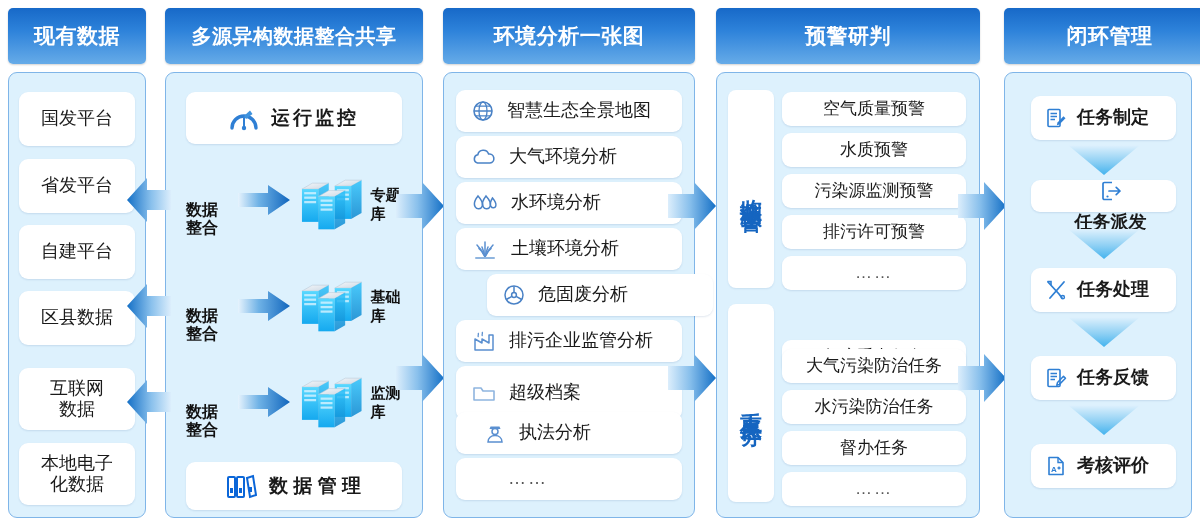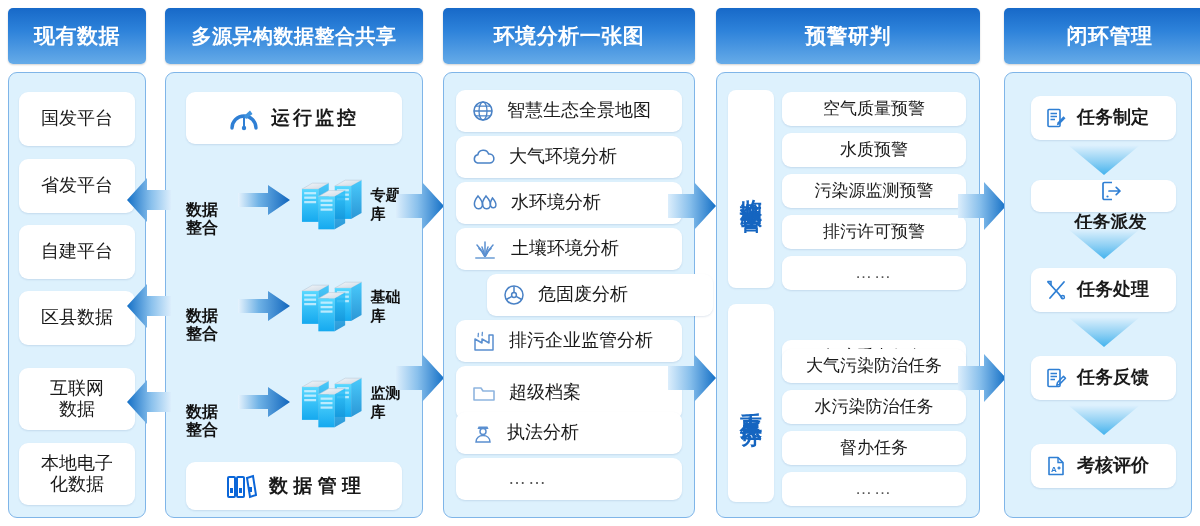--- a/index.html
+++ b/index.html
@@ -384,21 +384,21 @@
 
   <div class="card" style="left:456px;top:366px;width:226px;height:54px;padding-left:16px;gap:13px;font-size:18px;">
     <span class="ic">
       <svg width="24" height="20" viewBox="0 0 24 20">
         <path d="M2 5 H9 L11 8 H22 V17 H2 Z" fill="none" stroke="#8fb5df" stroke-width="1.6" stroke-linejoin="round"></path>
       </svg>
     </span>
     <span class="lbl">超级档案</span>
   </div>
 
-  <div class="card" style="left:456px;top:412px;width:226px;height:42px;padding-left:16px;gap:13px;font-size:18px;">
+  <div class="card" style="left:456px;top:412px;width:226px;height:42px;padding-left:28px;gap:13px;font-size:18px;">
     <span class="ic">
       <svg width="22" height="22" viewBox="0 0 22 22">
         <path d="M5.5 7 H16.5 L15.5 4.5 H6.5 Z" fill="#5a8fd0"></path>
         <circle cx="11" cy="9.6" r="3" fill="none" stroke="#5a8fd0" stroke-width="1.5"></circle>
         <path d="M4 20 C4 15.8 7.2 13.6 11 13.6 C14.8 13.6 18 15.8 18 20 Z" fill="none" stroke="#5a8fd0" stroke-width="1.5"></path>
       </svg>
     </span>
     <span class="lbl">执法分析</span>
   </div>
 

